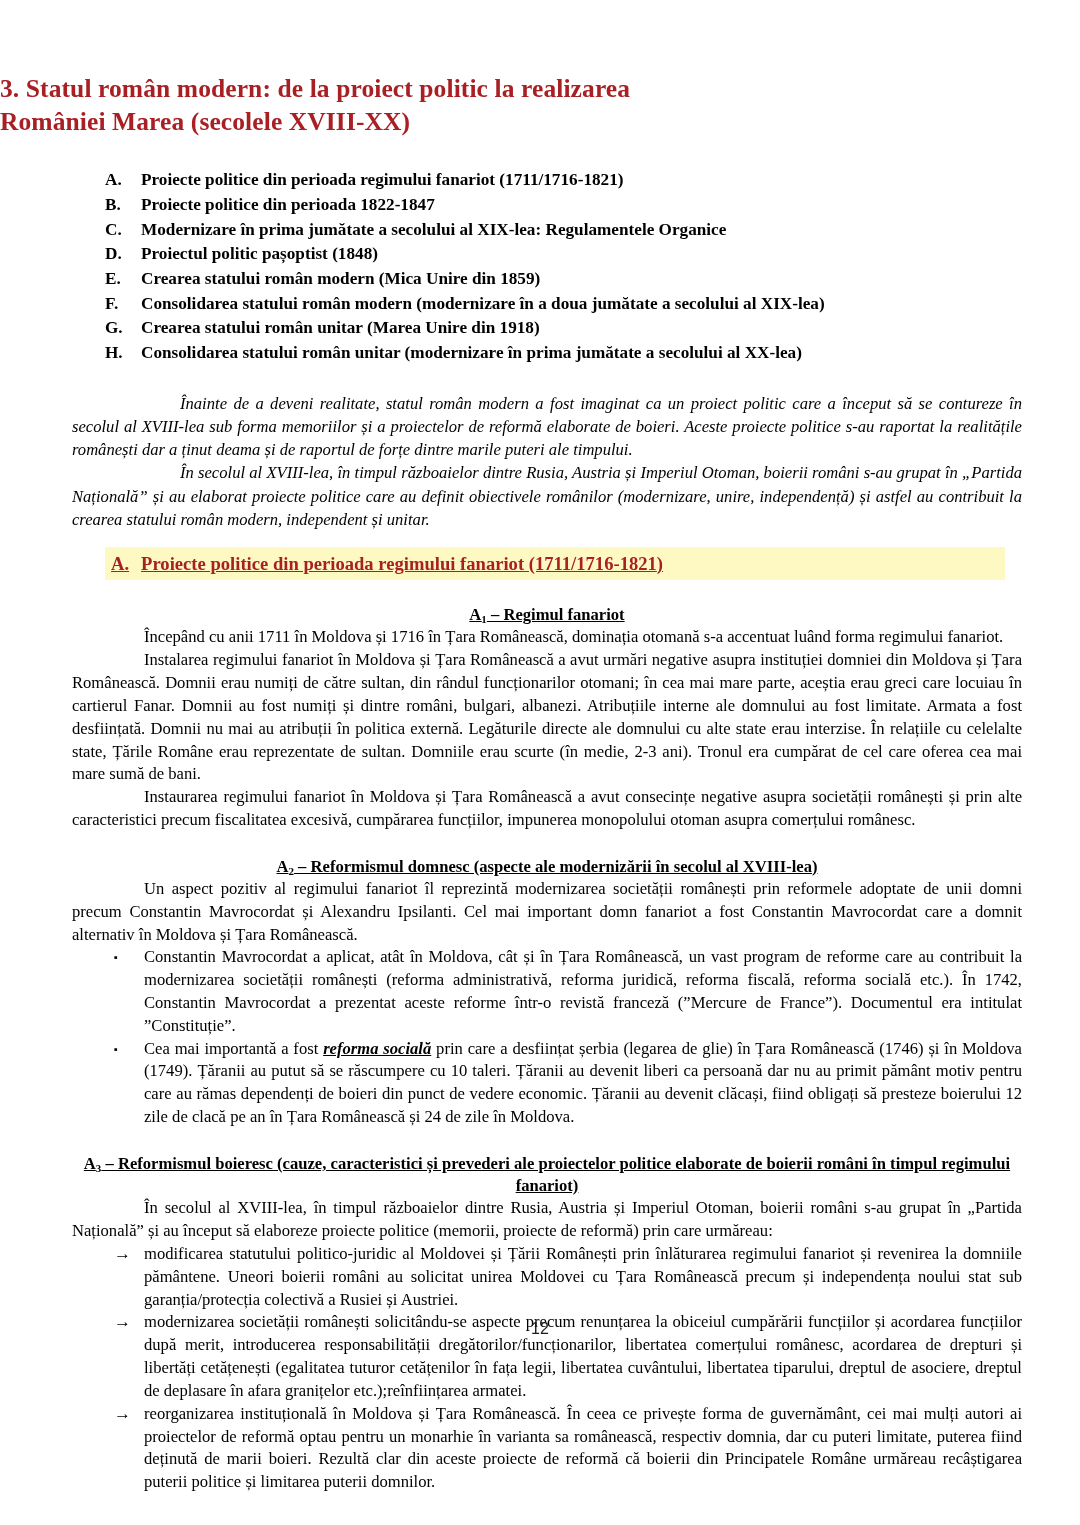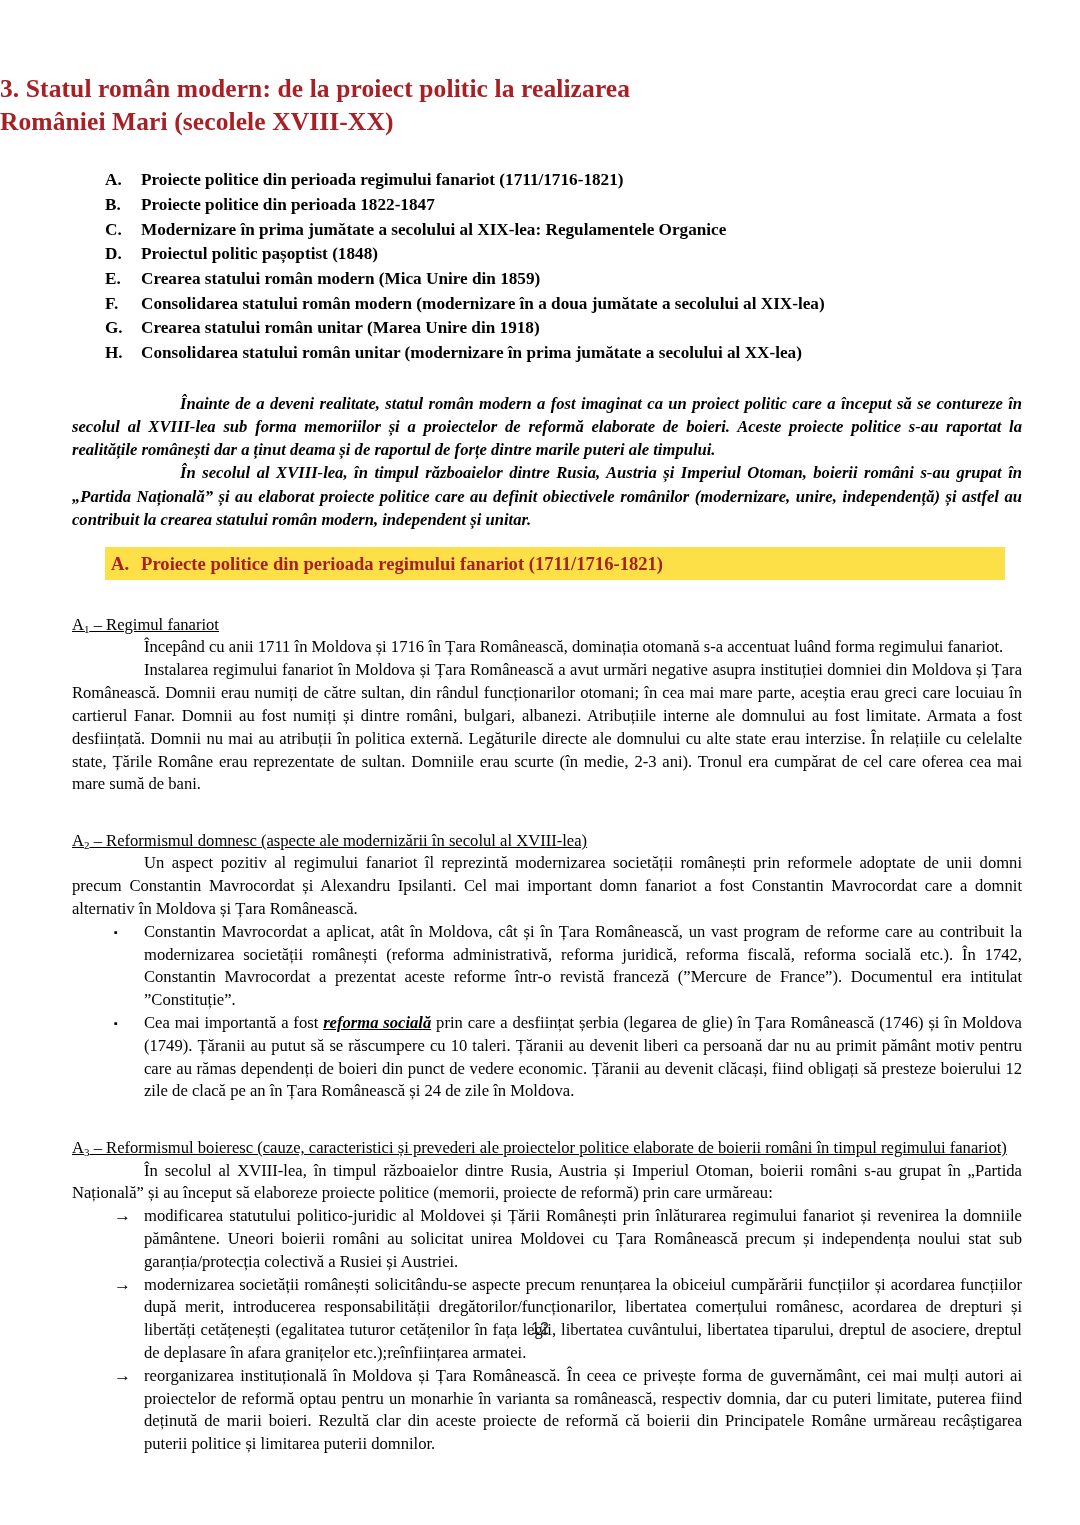--- a/index.html
+++ b/index.html
@@ -50,52 +50,53 @@
     width: 36px;
     flex: 0 0 36px;
   }
   .outline .txt { flex: 1; }
 
   
   .intro {
     margin-top: 26px;
     padding: 0 58px 0 72px;
     font-style: italic;
-    font-weight: bold;
+    font-weight: normal;
     font-size: 16.6px;
     line-height: 1.40;
     text-align: justify;
   }
   .intro p { margin: 0; text-indent: 108px; }
 
   
   .band {
     margin: 16px 75px 0 105px;
-    background: #fde047;
+    background: #fef9c3;
     padding: 5px 0 5px 6px;
     font-weight: bold;
     font-size: 18.6px;
     color: #a81f24;
     line-height: 1.25;
+    text-decoration: underline;
   }
   .band .letter { margin-right: 12px; }
   .band .tail { font-weight: bold; }
 
   
   .body-wrap {
     padding: 0 58px 0 72px;
     font-size: 16.6px;
     line-height: 1.375;
     text-align: justify;
   }
   .subhead {
-    font-weight: normal;
+    font-weight: bold;
     text-decoration: underline;
-    margin-top: 34px;
-    text-align: left;
+    margin-top: 24px;
+    text-align: center;
     line-height: 1.34;
   }
   .subhead sub {
     font-size: 11px;
     vertical-align: baseline;
     position: relative;
     top: 3px;
   }
   .para { margin: 0; text-indent: 72px; }
   b.lead { font-weight: normal; }
@@ -134,21 +135,21 @@
     color: #1a1a1a;
   }
 </style>
 </head>
 <body>
 
 <div class="page">
 
   <div class="doc-title">
     <span>3. Statul român modern: de la proiect politic la realizarea</span>
-    <span class="line2">României Mari (secolele XVIII-XX)</span>
+    <span class="line2">României Marea (secolele XVIII-XX)</span>
   </div>
 
   <ul class="outline">
     <li>
       <span class="marker">A.</span>
       <span class="txt">Proiecte politice din perioada regimului fanariot (1711/1716-1821)</span>
     </li>
     <li>
       <span class="marker">B.</span>
       <span class="txt">Proiecte politice din perioada 1822-1847</span>
@@ -186,20 +187,21 @@
 
   <div class="band">
     <span class="letter">A.</span><span>Proiecte politice din perioada regimului fanariot (1711/1716-1821</span><span class="tail">)</span>
   </div>
 
   <div class="body-wrap">
 
     <div class="subhead"><span>A</span><sub>1</sub><span> – Regimul fanariot</span></div>
     <p class="para">Începând cu anii 1711 în Moldova și 1716 în Țara Românească, dominația otomană s-a accentuat luând forma regimului fanariot.</p>
     <p class="para"><b class="lead">Instalarea regimului fanariot în Moldova și Țara Românească a avut urmări negative asupra instituției domniei din Moldova și Țara Românească.</b><span> Domnii erau numiți de către sultan, din rândul funcționarilor otomani; în cea mai mare parte, aceștia erau greci care locuiau în cartierul Fanar. Domnii au fost numiți și dintre români, bulgari, albanezi. Atribuțiile interne ale domnului au fost limitate. Armata a fost desființată. Domnii nu mai au atribuții în politica externă. Legăturile directe ale domnului cu alte state erau interzise. În relațiile cu celelalte state, Țările Române erau reprezentate  de sultan. Domniile erau scurte (în medie, 2-3 ani). Tronul era cumpărat de cel care oferea cea mai mare sumă de bani.</span></p>
+    <p class="para">Instaurarea regimului fanariot în Moldova și Țara Românească a avut consecințe negative asupra societății românești și prin alte caracteristici precum fiscalitatea excesivă, cumpărarea funcțiilor, impunerea monopolului otoman asupra comerțului românesc.</p>
 
     <div class="subhead"><span>A</span><sub>2</sub><span> – Reformismul domnesc (aspecte ale modernizării în secolul al XVIII-lea)</span></div>
     <p class="para">Un aspect pozitiv al regimului fanariot îl reprezintă modernizarea societății românești prin reformele adoptate de unii domni precum Constantin Mavrocordat și Alexandru Ipsilanti. Cel mai important domn fanariot a fost Constantin Mavrocordat care a domnit alternativ în Moldova și Țara Românească.</p>
     <ul class="blist">
       <li>
         <span class="bullet sq">▪</span>
         <span class="bcontent">Constantin Mavrocordat a aplicat, atât în Moldova, cât și în Țara Românească, un vast program de reforme care au contribuit la modernizarea societății românești (reforma administrativă, reforma juridică, reforma fiscală, reforma socială etc.). În 1742, Constantin Mavrocordat a prezentat aceste reforme într-o revistă franceză (”Mercure de France”). Documentul era intitulat ”Constituție”.</span>
       </li>
       <li>
         <span class="bullet sq">▪</span>

